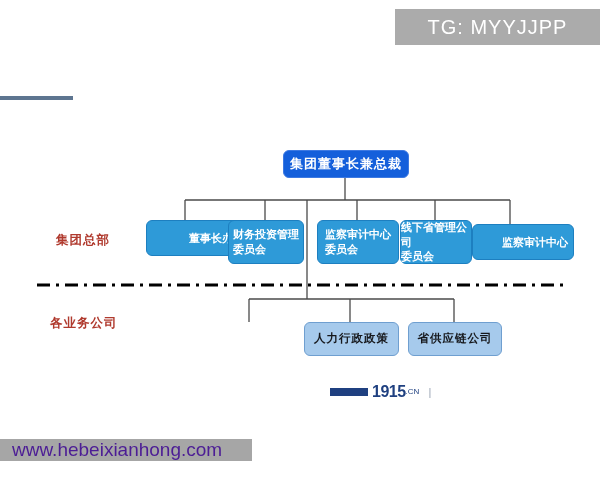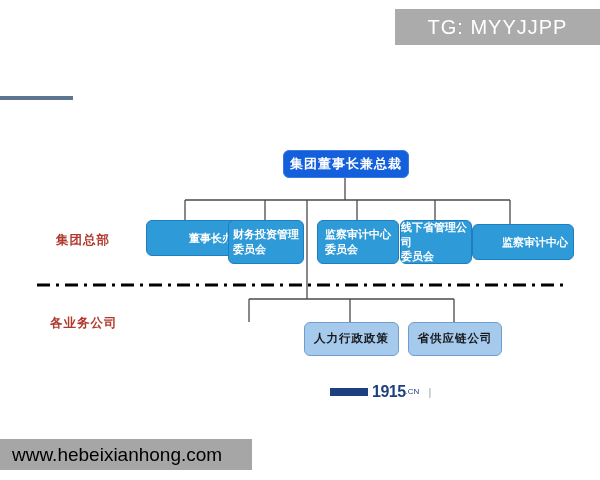--- a/index.html
+++ b/index.html
@@ -61,22 +61,22 @@
     position:absolute;left:330px;top:383px;height:17px;display:flex;
     align-items:center;color:#1f4080;
   }
   .logo-bar{width:38px;height:8px;background:#1f4080;margin-right:4px;}
   .logo-text{font-size:16px;font-weight:bold;letter-spacing:-0.5px;}
   .logo-suffix{font-size:8px;font-weight:normal;margin-top:0;}
   .footer-divider{color:#9aa5b5;font-size:11px;margin:0 7px 0 9px;font-weight:normal;}
   .tagline{font-size:7.5px;font-weight:bold;letter-spacing:0.4px;}
   
   .watermark{
-    position:absolute;left:0;top:439px;width:252px;height:31px;background:#a6a6a6;
-    color:#000000;font-size:19px;display:flex;align-items:center;padding-left:12px;
+    position:absolute;left:0;top:439px;width:252px;height:22px;background:#a6a6a6;
+    color:#4c1d95;font-size:19px;display:flex;align-items:center;padding-left:12px;
     box-sizing:border-box;
   }
 </style>
 </head>
 <body>
 
 <div class="canvas">
 
   <div class="tg-badge">TG: MYYJJPP</div>
 

